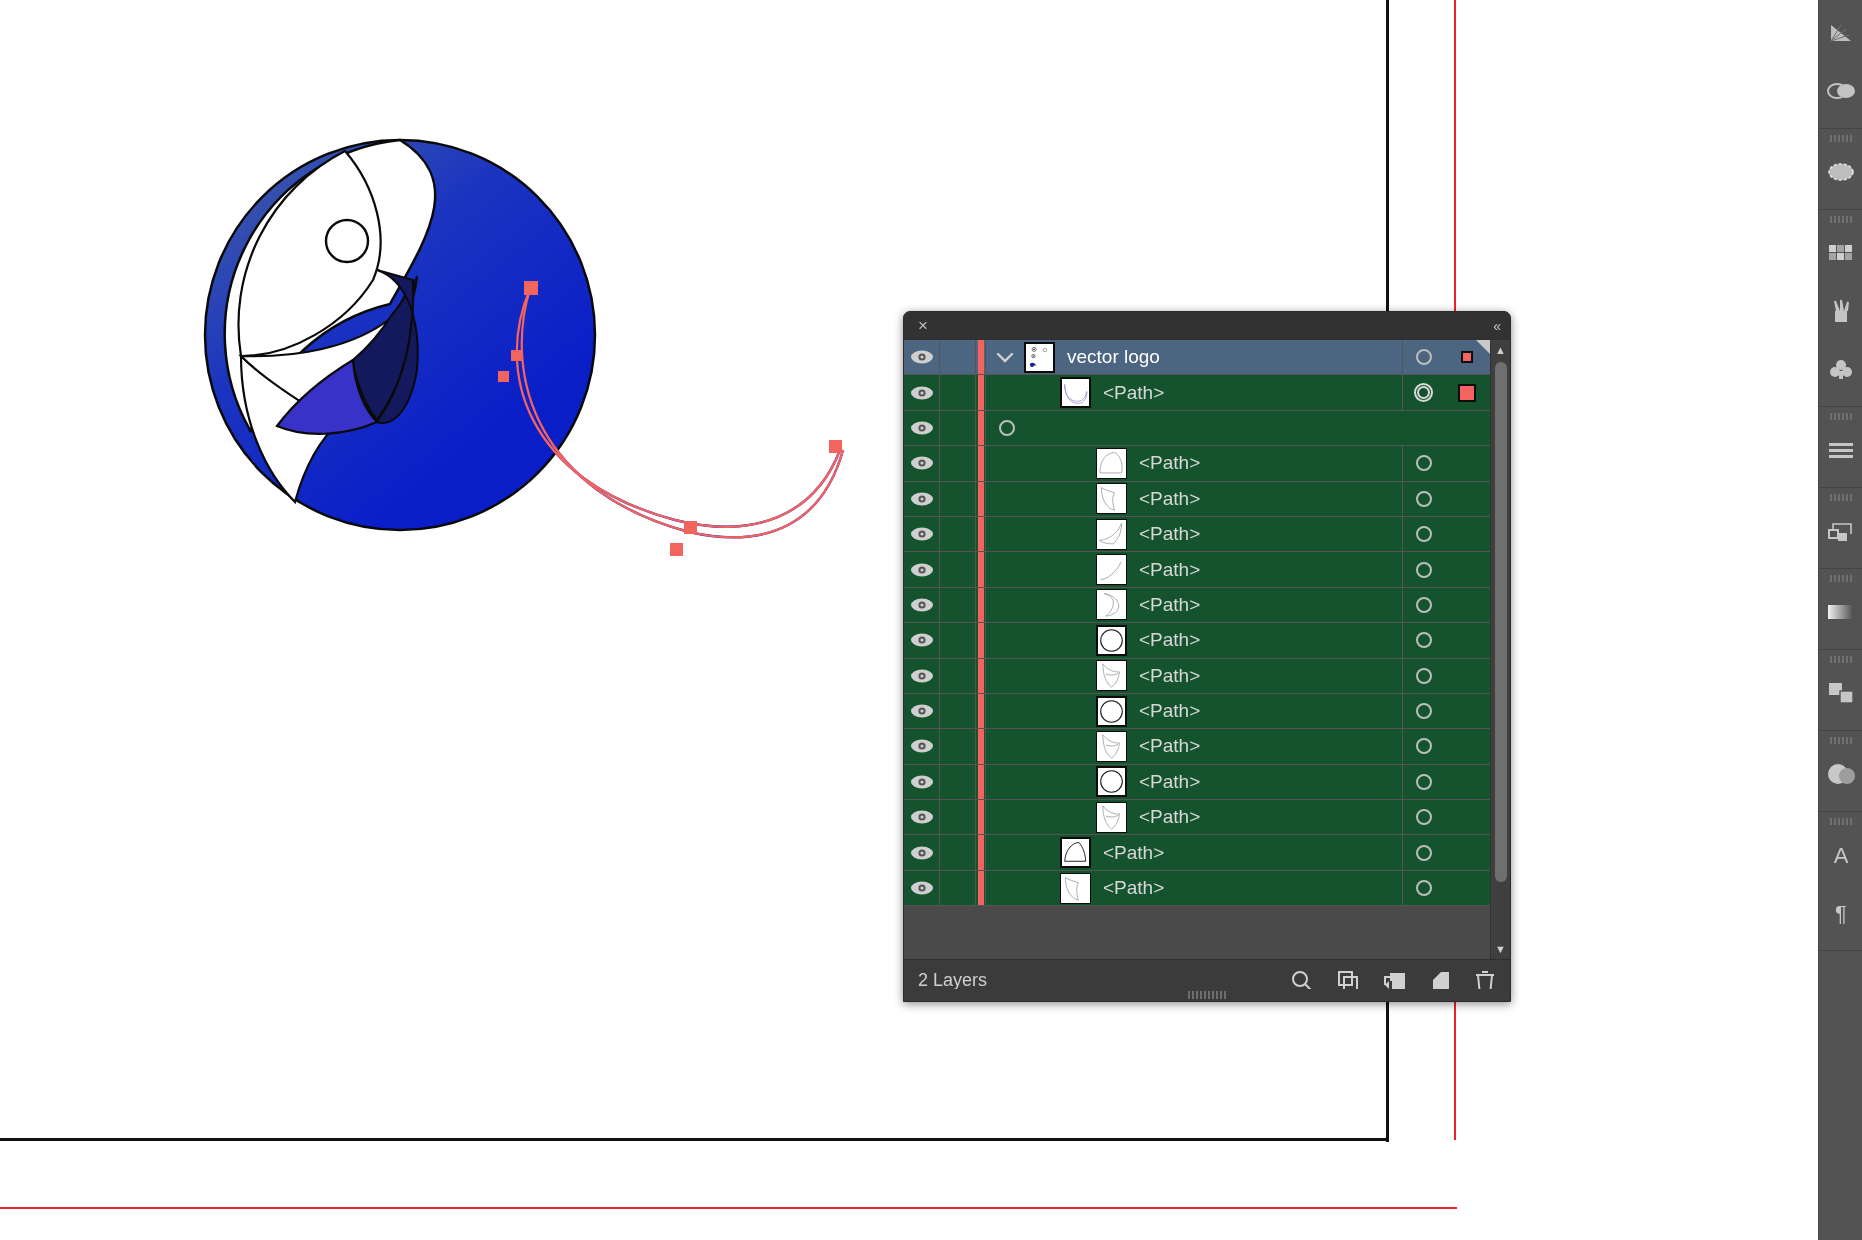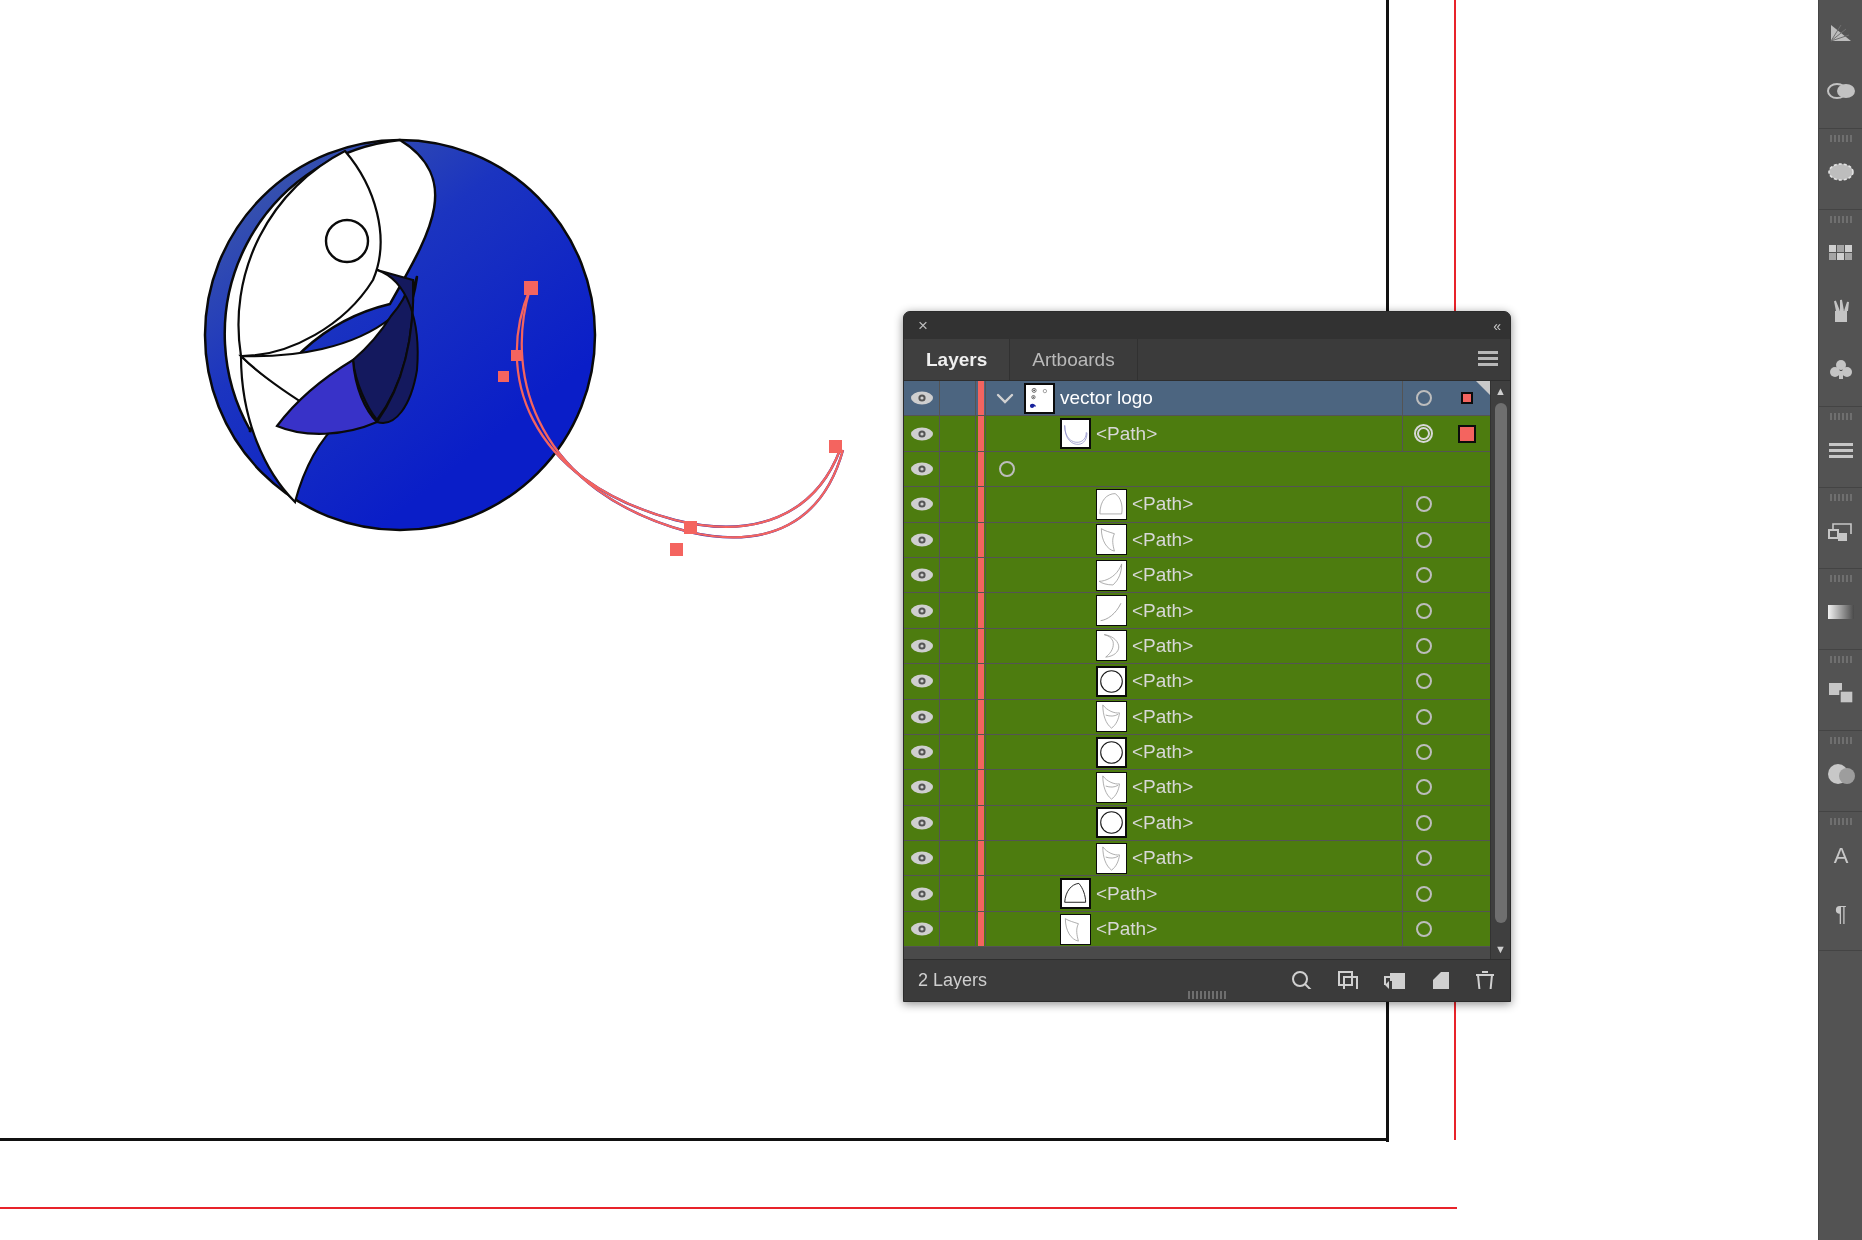--- a/index.html
+++ b/index.html
@@ -108,21 +108,21 @@
     flex: 1 1 auto; position: relative;
     background: #4a4a4a;
     overflow: hidden;
     border-top: 1px solid #2e2e2e;
   }
   .rows { position: absolute; left: 0; top: 0; right: 20px; }
   .row {
     display: flex; align-items: stretch;
     height: 35.4px;
     border-bottom: 1px solid #545454;
-    background: #4d7c0f;
+    background: #14532d;
     position: relative;
   }
   .row.selected { background: #4c6580; }
   .col-eye {
     width: 36px; flex: 0 0 36px;
     display: flex; align-items: center; justify-content: center;
     border-right: 1px solid #545454;
   }
   .col-lock {
     width: 36px; flex: 0 0 36px;
@@ -145,21 +145,21 @@
   }
   .indent { flex: 0 0 auto; }
   .thumb {
     width: 31px; height: 31px; flex: 0 0 31px;
     background: #ffffff; border: 2px solid #0b0b0b;
     overflow: hidden; position: relative;
   }
   .thumb.thin { border: 1px solid #0b0b0b; }
   .thumb svg { display: block; width: 100%; height: 100%; }
   .row-label {
-    margin-left: 5px; font-size: 19px; color: #d8d8d8;
+    margin-left: 12px; font-size: 19px; color: #d8d8d8;
     white-space: nowrap; overflow: hidden;
   }
   .row.selected .row-label { color: #ffffff; }
   .col-target {
     width: 42px; flex: 0 0 42px;
     display: flex; align-items: center; justify-content: center;
     border-left: 1px solid #545454;
   }
   .col-sel {
     width: 46px; flex: 0 0 46px;
@@ -491,34 +491,20 @@
     </div>
   </div>
 
   <div class="panel">
 
     <div class="panel-titlebar">
       <div class="close-x">×</div>
       <div class="collapse-chev">«</div>
     </div>
 
-    <div class="tabbar">
-      <div class="tab active">
-        <span>Layers</span>
-      </div>
-      <div class="tab">
-        <span>Artboards</span>
-      </div>
-      <div class="tab tab-filler"></div>
-      <div class="panel-menu">
-          <i></i>
-          <i></i>
-          <i></i>
-        </div>
-    </div>
 
     <div class="rows-wrap">
       <div class="rows" id="rows">
           <div class="row selected">
             <div class="col-eye">
               <svg width="24" height="16" viewBox="0 0 24 16">
                 <ellipse cx="12" cy="8" rx="11" ry="6.5" fill="#cfcfcf"></ellipse>
                 <circle cx="12" cy="8" r="3.6" fill="#555"></circle>
                 <circle cx="12" cy="8" r="1.6" fill="#cfcfcf"></circle>
               </svg>

